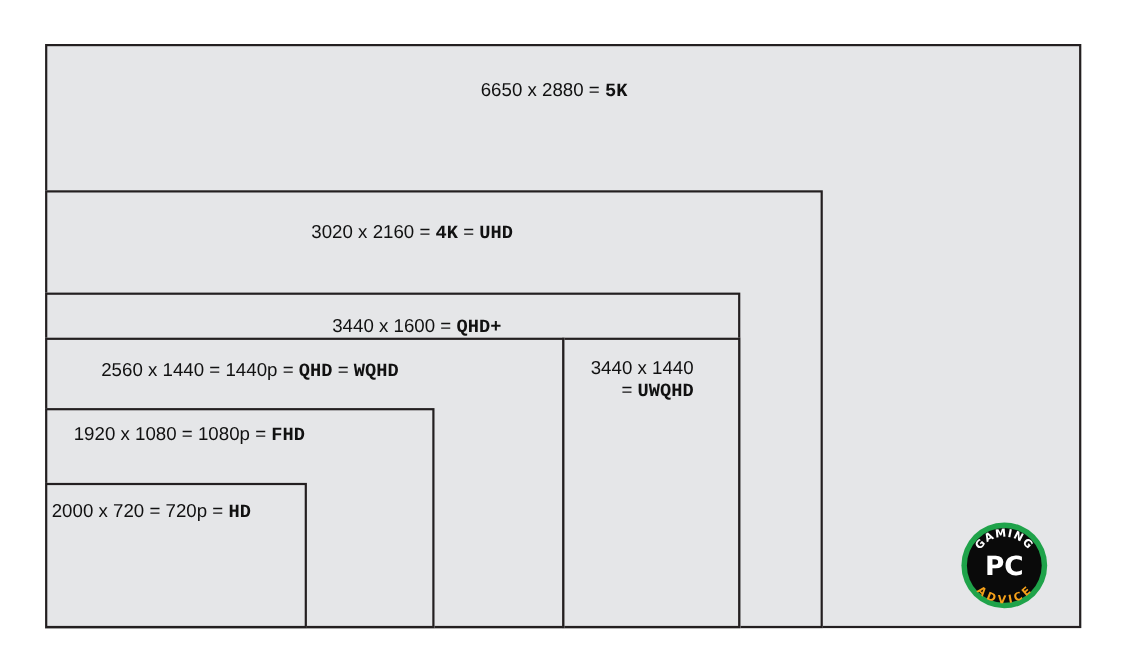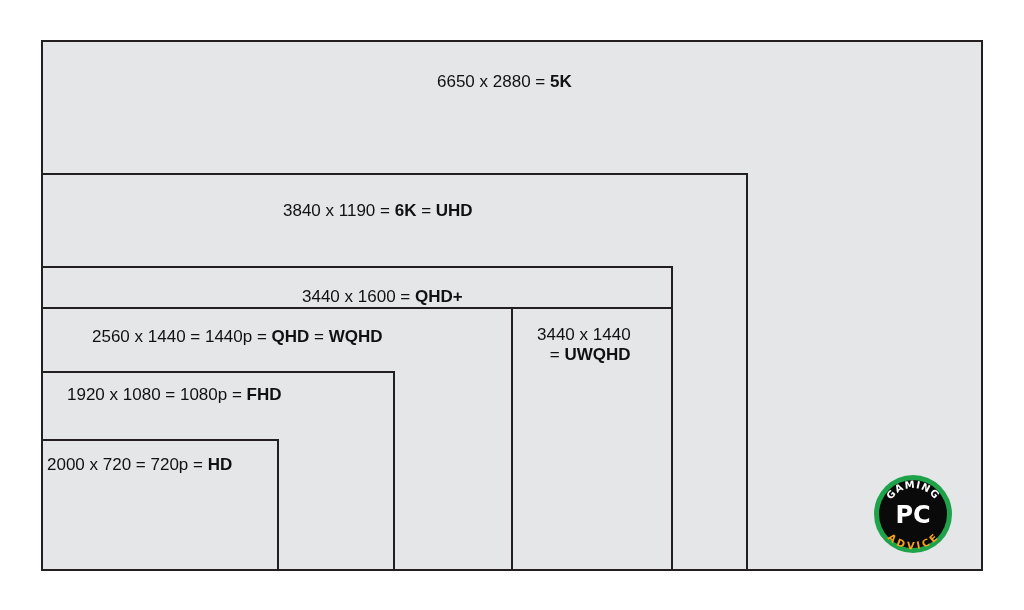--- a/index.html
+++ b/index.html
@@ -1,34 +1,34 @@
 <!DOCTYPE html>
 <html><head>
 <meta charset="utf-8">
 <style>
   html,body{margin:0;padding:0;background:#fff;}
   body{width:1024px;height:610px;position:relative;overflow:hidden;font-family:"Liberation Sans","DejaVu Sans",sans-serif;color:#111;}
   .rect{position:absolute;box-sizing:border-box;border:2px solid #231f20;background:#e5e6e8;}
   .lbl{position:absolute;font-size:17px;white-space:nowrap;line-height:20px;}
-  .lbl b{font-weight:bold;}
+  .lbl b{font-weight:bold;font-family:Liberation Mono, monospace;}
   #logo{position:absolute;left:873px;top:474px;width:80px;height:80px;}
 </style>
 </head>
 <body>
 
 <div id="canvas">
     <div class="rect" style="left: 41px; top: 40px; width: 942px; height: 531px;"></div>
     <div class="rect" style="left: 41px; top: 173px; width: 707px; height: 398px;"></div>
     <div class="rect" style="left: 41px; top: 266px; width: 632px; height: 305px;"></div>
     <div class="rect" style="left: 511px; top: 307px; width: 162px; height: 264px;"></div>
     <div class="rect" style="left: 41px; top: 307px; width: 472px; height: 264px;"></div>
     <div class="rect" style="left: 41px; top: 371px; width: 354px; height: 200px;"></div>
     <div class="rect" style="left: 41px; top: 439px; width: 238px; height: 132px;"></div>
     <div class="lbl" style="left: 437px; top: 72px;"><span>6650 x 2880 = </span><b>5K</b></div>
-    <div class="lbl" style="left: 283px; top: 201px;"><span>3840 x 1190 = </span><b>6K</b><span> = </span><b>UHD</b></div>
+    <div class="lbl" style="left: 283px; top: 201px;"><span>3020 x 2160 = </span><b>4K</b><span> = </span><b>UHD</b></div>
     <div class="lbl" style="left: 262px; top: 287px; margin-left: 40px;"><span>3440 x 1600 = </span><b>QHD+</b></div>
     <div class="lbl" style="left: 537px; top: 325px; text-align: right;"><span>3440 x 1440</span><br><span>= </span><b>UWQHD</b></div>
     <div class="lbl" style="left: 92px; top: 327px;"><span>2560 x 1440 = 1440p = </span><b>QHD</b><span> = </span><b>WQHD</b></div>
     <div class="lbl" style="left: 67px; top: 385px;"><span>1920 x 1080 = 1080p = </span><b>FHD</b></div>
     <div class="lbl" style="left: 47px; top: 455px;"><span>2000 x 720 = 720p = </span><b>HD</b></div>
   </div>
 
 <svg id="logo" viewBox="0 0 80 80">
   <circle cx="40" cy="40" r="39" fill="#1fa34a"></circle>
   <circle cx="40" cy="40" r="34" fill="#0a0a0a"></circle>

